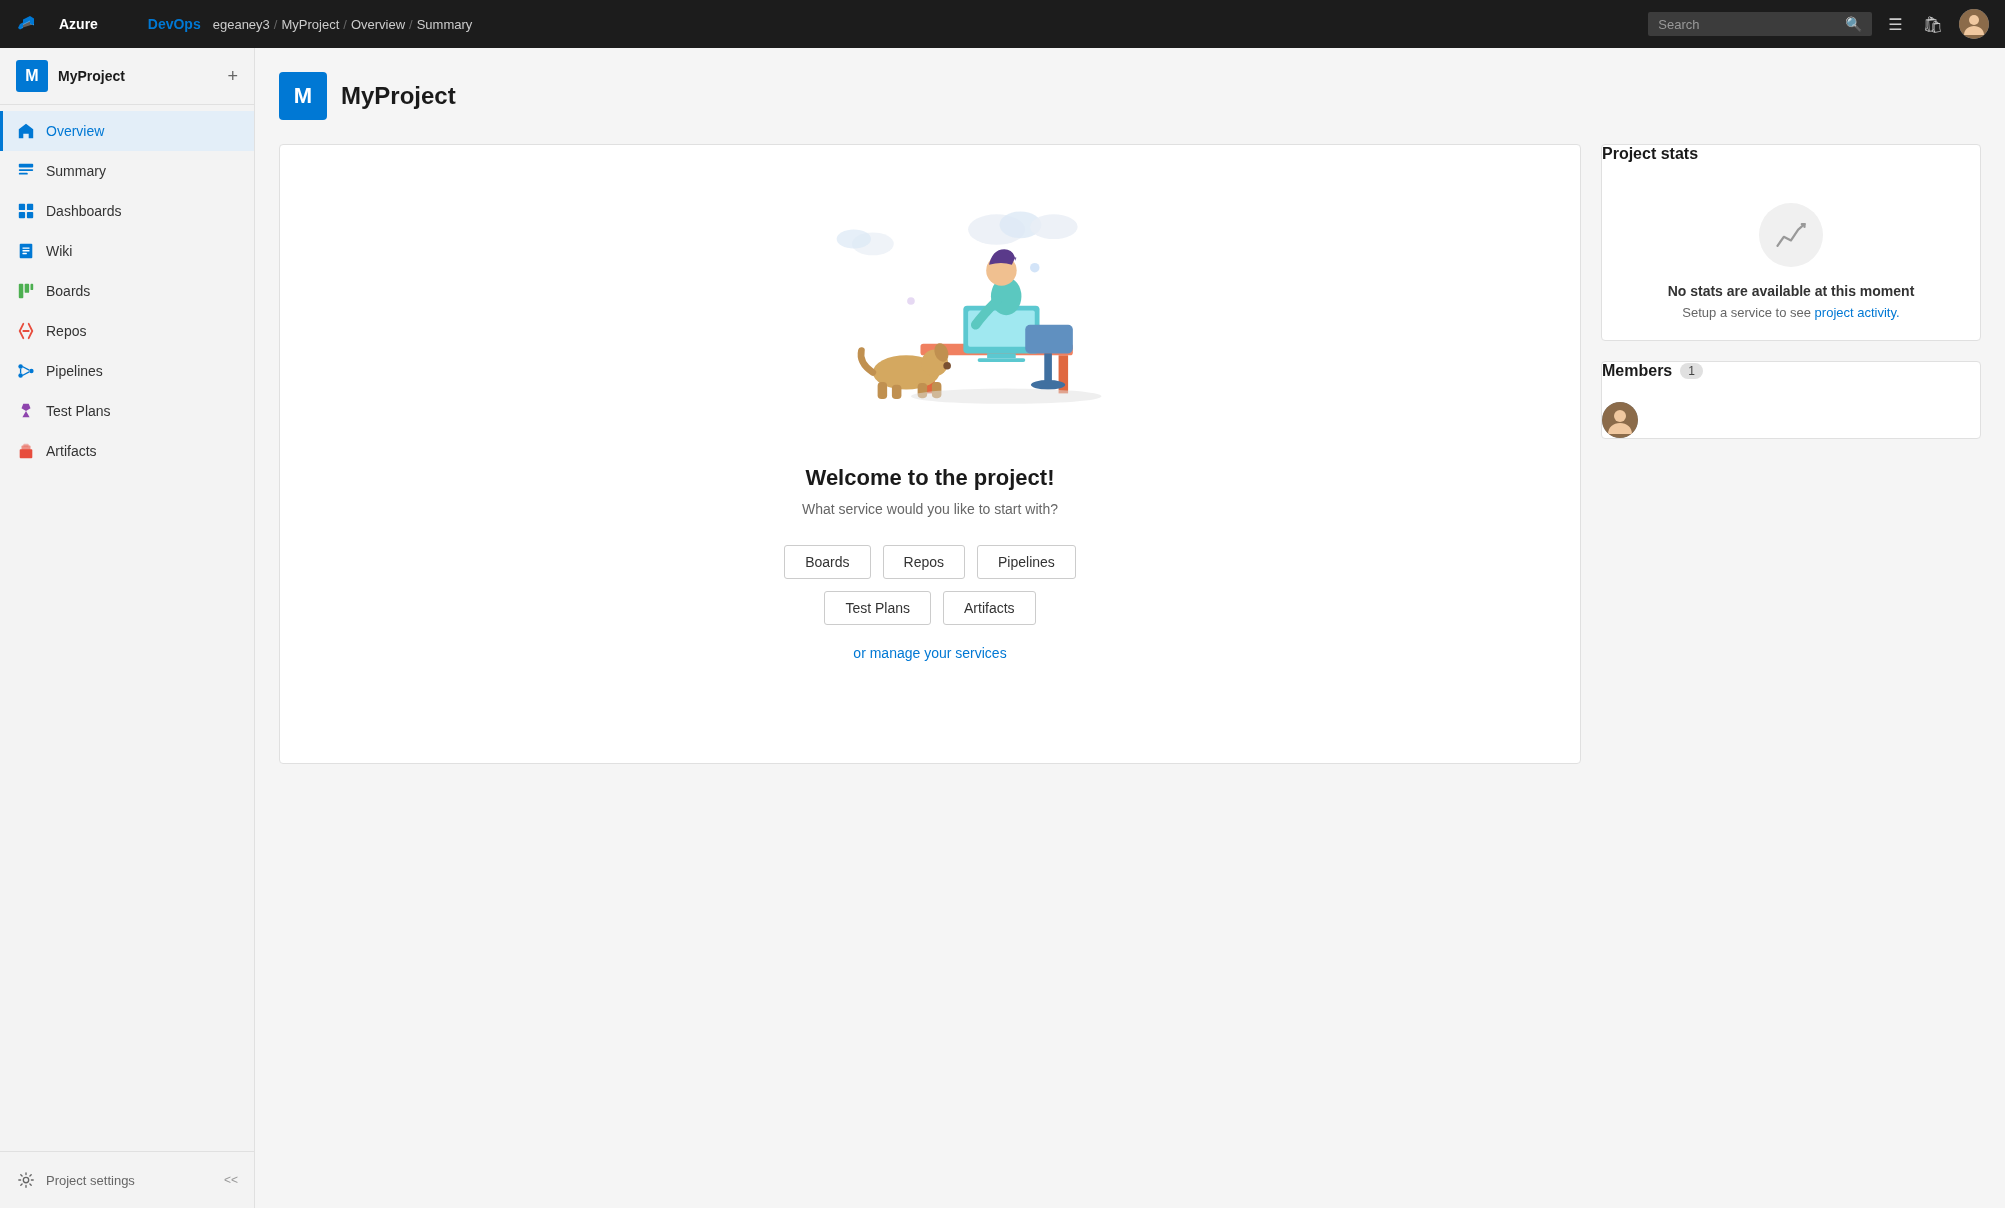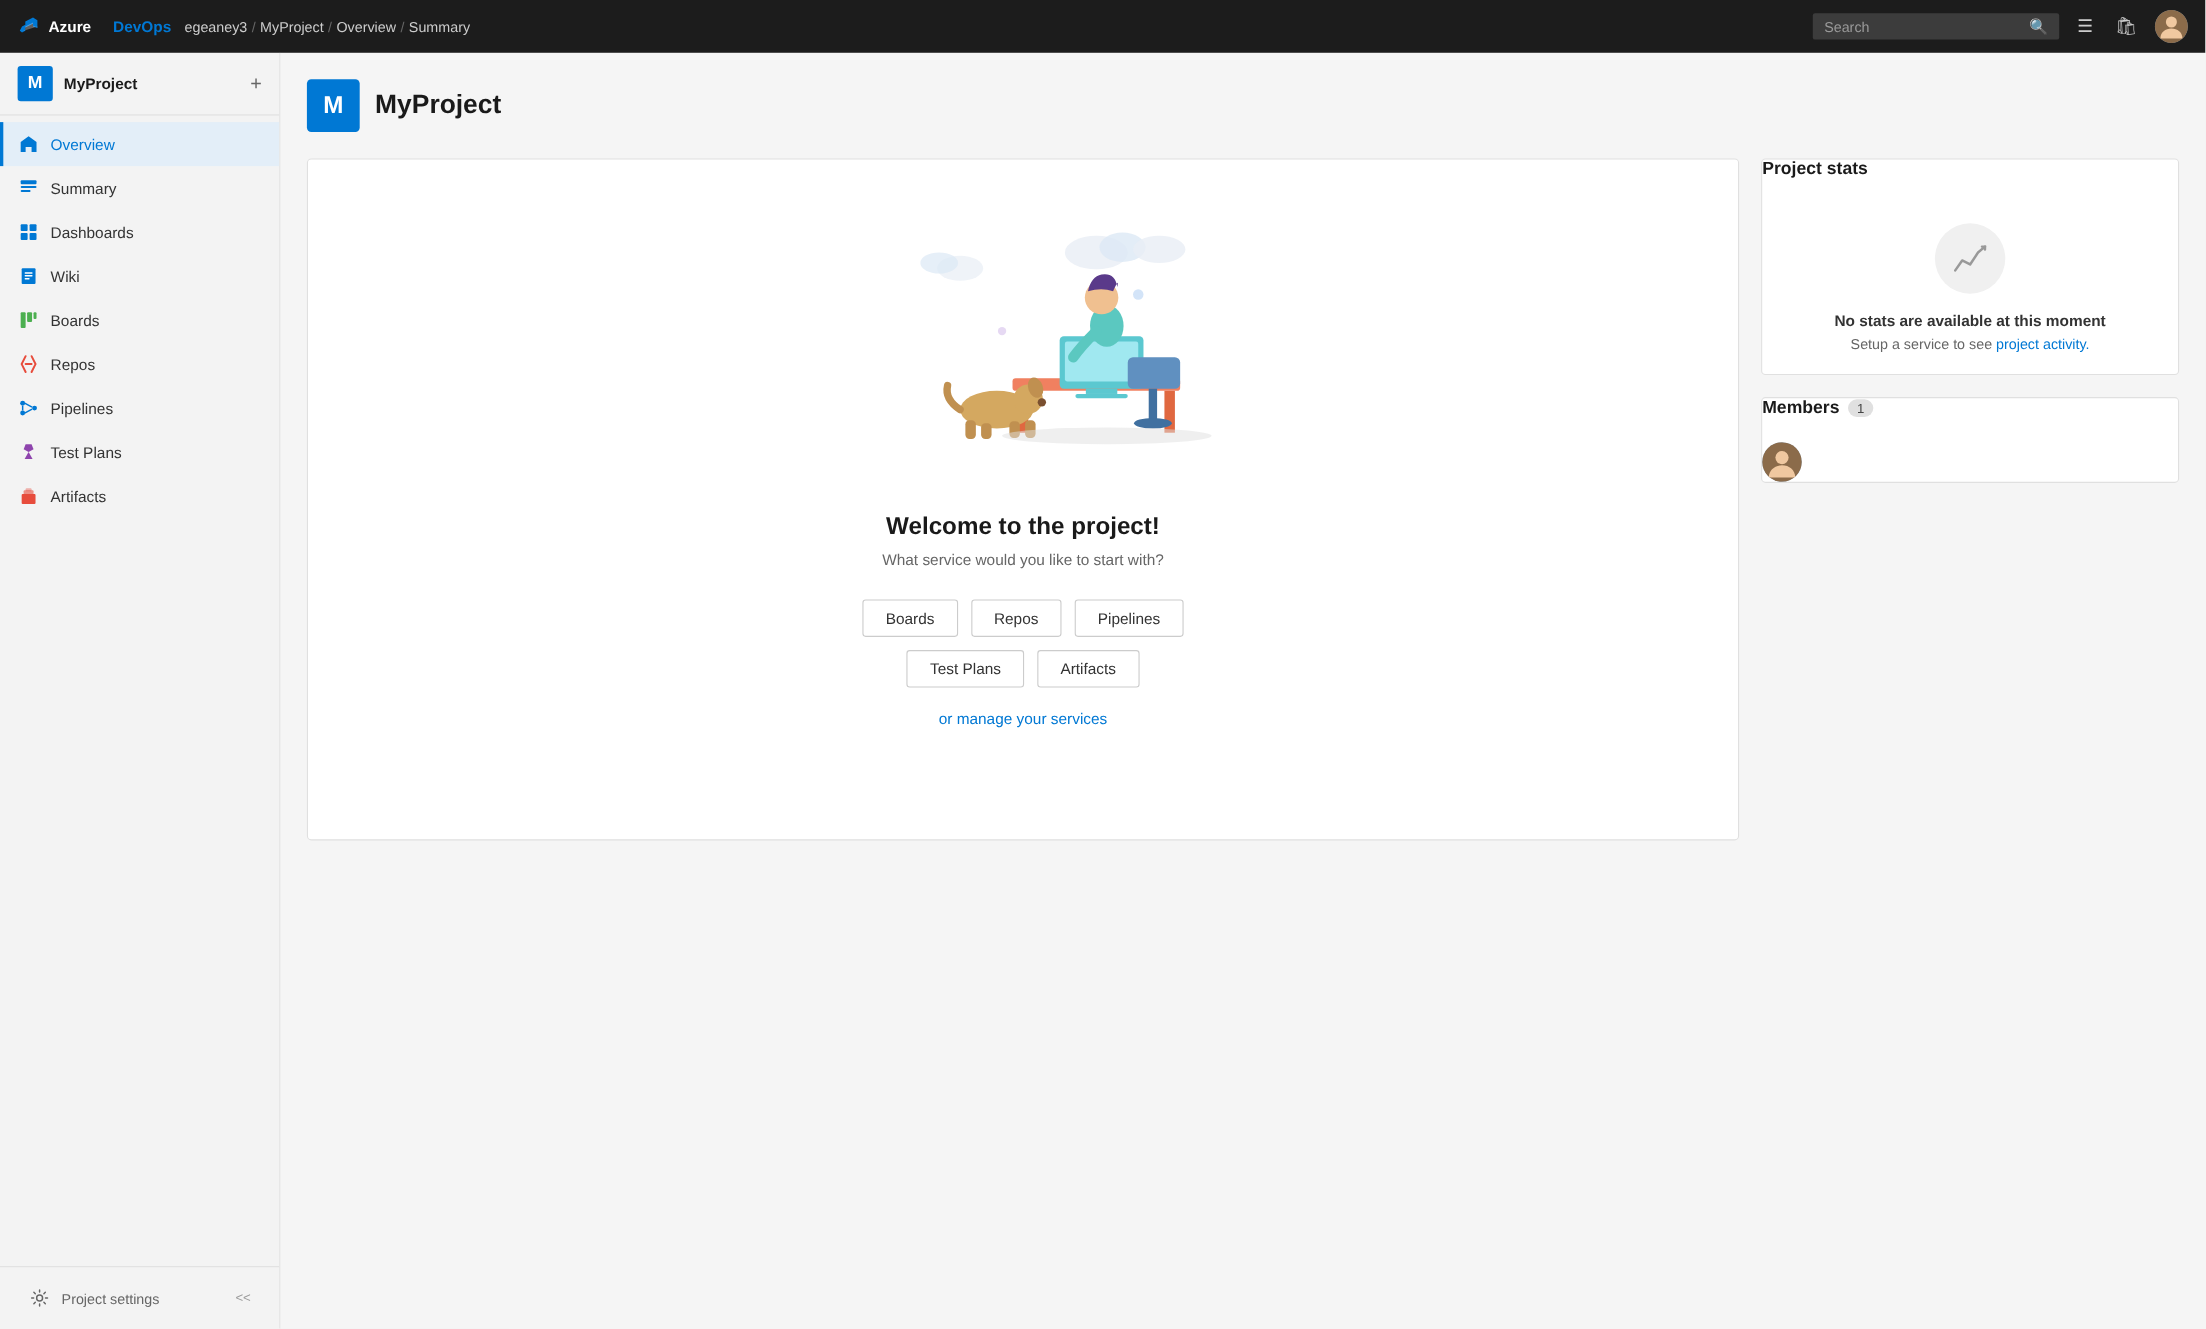--- a/index.html
+++ b/index.html
@@ -12,21 +12,21 @@
       display: flex;
       align-items: center;
       padding: 0 16px;
       color: #fff;
       flex-shrink: 0;
       gap: 12px;
     }
     .topnav-logo {
       display: flex;
       align-items: center;
-      gap: 8px;
+      gap: 23px;
       font-size: 14px;
       font-weight: 600;
       color: #fff;
       white-space: nowrap;
     }
     .topnav-logo svg { width: 20px; height: 20px; }
     .topnav-breadcrumb {
       display: flex;
       align-items: center;
       gap: 4px;
@@ -144,21 +144,21 @@
       position: absolute;
       left: 0;
       top: 0;
       bottom: 0;
       width: 3px;
       background: #0078d4;
     }
     .sidebar-icon { width: 20px; height: 20px; flex-shrink: 0; display: flex; align-items: center; justify-content: center; }
     .sidebar-footer {
       border-top: 1px solid #e0e0e0;
-      padding: 8px 10px;
+      padding: 8px 0;
     }
     .sidebar-footer .sidebar-item { color: #666; font-size: 13px; }
 
     
     .content {
       flex: 1;
       overflow-y: auto;
       background: #f5f5f5;
       padding: 24px;
     }

